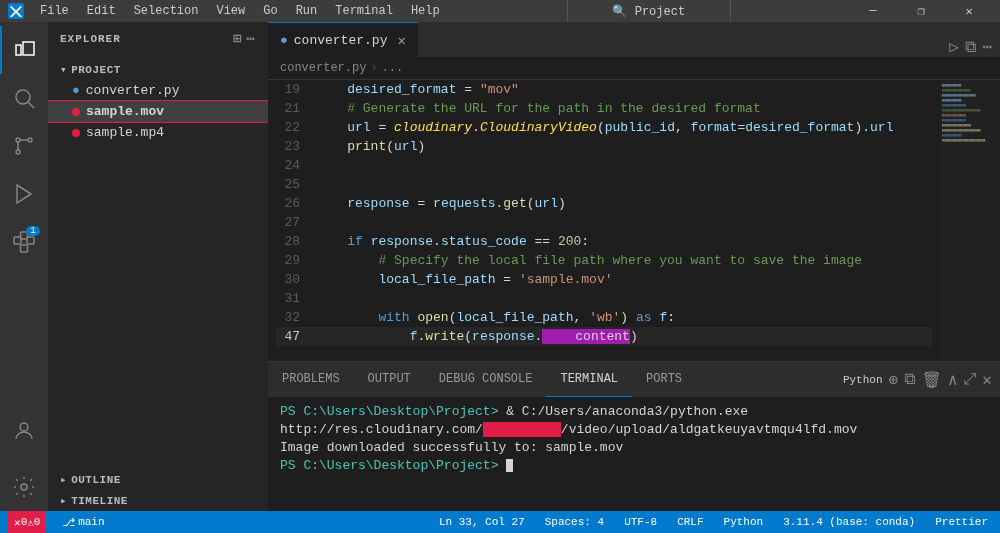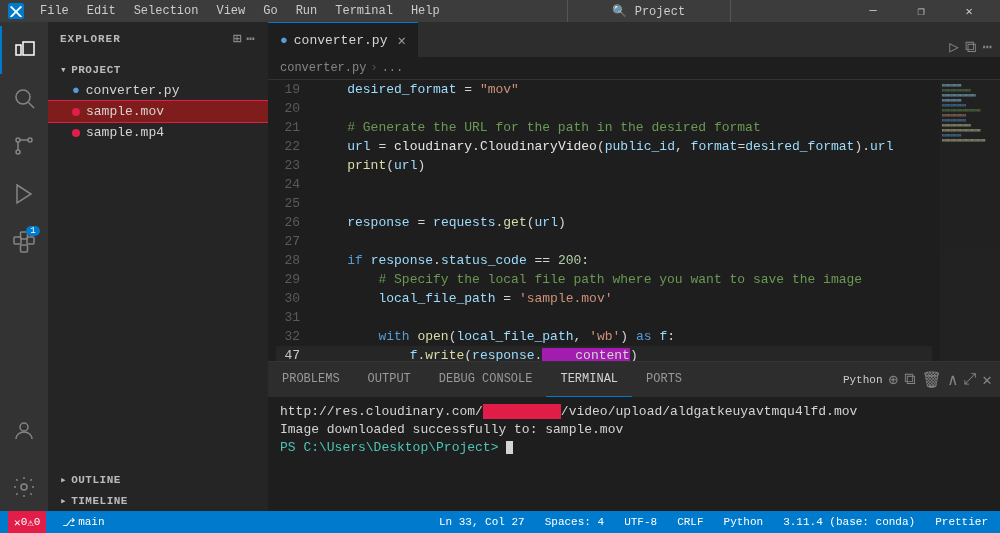--- a/index.html
+++ b/index.html
@@ -27,21 +27,21 @@
     .activity-bottom { margin-top: auto; margin-bottom: 8px; }
 
     
     .sidebar { width: 220px; background: #252526; display: flex; flex-direction: column; flex-shrink: 0; overflow: hidden; }
     .sidebar-header { padding: 8px 12px; font-size: 11px; font-weight: 700; color: #bbb; letter-spacing: 1px; text-transform: uppercase; display: flex; justify-content: space-between; align-items: center; }
     .sidebar-header-icons { display: flex; gap: 4px; color: #858585; }
     .sidebar-header-icons span { cursor: pointer; font-size: 14px; }
     .project-section { padding: 4px 0; }
     .project-label { padding: 4px 12px; font-size: 11px; font-weight: 700; color: #bbb; text-transform: uppercase; letter-spacing: 0.5px; display: flex; align-items: center; gap: 4px; cursor: pointer; }
     .file-item { padding: 3px 12px 3px 24px; display: flex; align-items: center; gap: 6px; cursor: pointer; font-size: 13px; }
-    .file-item.selected { background: #7f1d1d; outline: 1px solid #e11d48; }
+    .file-item.selected { background: #404040; outline: 1px solid #e11d48; font-weight: bold; }
     .file-dot { width: 8px; height: 8px; border-radius: 50%; background: #e11d48; flex-shrink: 0; }
     .outline-label { padding: 4px 12px; font-size: 11px; font-weight: 700; color: #bbb; text-transform: uppercase; letter-spacing: 0.5px; display: flex; align-items: center; gap: 4px; cursor: pointer; }
 
     
     .editor-area { flex: 1; display: flex; flex-direction: column; overflow: hidden; }
     .tab-bar { background: #2d2d2d; height: 35px; display: flex; align-items: flex-end; flex-shrink: 0; }
     .tab { height: 35px; padding: 0 12px; display: flex; align-items: center; gap: 6px; font-size: 13px; cursor: pointer; border-top: 1px solid transparent; background: #2d2d2d; color: #999; white-space: nowrap; }
     .tab.active { background: #1e1e1e; color: #d4d4d4; border-top: 1px solid #007acc; }
     .tab-close { font-size: 14px; color: #999; cursor: pointer; margin-left: 4px; }
     .tab-actions { margin-left: auto; display: flex; align-items: center; gap: 6px; padding-right: 8px; color: #858585; }
@@ -58,21 +58,21 @@
     .line-num { color: #5a5a5a; width: 40px; text-align: right; padding-right: 16px; flex-shrink: 0; font-size: 13px; line-height: 19px; }
 
     
     .kw { color: #569cd6; }
     .fn { color: #dcdcaa; }
     .str { color: #ce9178; }
     .num { color: #b5cea8; }
     .cmt { color: #6a9955; }
     .var { color: #9cdcfe; }
     .op { color: #d4d4d4; }
-    .cls { color: #e5e5e5; }
+    .cls { color: #fde047; font-style: italic; }
     .highlight-line { background: rgba(255,255,255,0.04); }
     .highlight-word { background: #a21caf; padding-left: 33px; }
 
     
     .minimap { width: 60px; background: #1e1e1e; flex-shrink: 0; overflow: hidden; }
     .minimap-content { background: #252526; width: 100%; height: 100%; font-size: 2px; line-height: 3px; padding: 2px; color: #555; }
 
     
     .terminal-panel { background: #1e1e1e; border-top: 1px solid #333; flex-shrink: 0; height: 150px; display: flex; flex-direction: column; }
     .panel-tabs { background: #2d2d2d; height: 35px; display: flex; align-items: center; gap: 0; flex-shrink: 0; }
@@ -240,24 +240,20 @@
     </div>
 
     <div class="code-editor">
       <div class="code-content" style="flex:1; overflow:auto;">
 
         <div class="code-line">
           <span class="line-num">19</span>
           <span>    <span class="var">desired_format</span> <span class="op">=</span> <span class="str">"mov"</span></span>
         </div>
 
-        <div class="code-line">
-          <span class="line-num">20</span>
-          <span></span>
-        </div>
 
         <div class="code-line">
           <span class="line-num">21</span>
           <span>    <span class="cmt"># Generate the URL for the path in the desired format</span></span>
         </div>
 
         <div class="code-line">
           <span class="line-num">22</span>
           <span>    <span class="var">url</span> <span class="op">=</span> <span class="cls">cloudinary</span><span class="op">.</span><span class="cls">CloudinaryVideo</span><span class="op">(</span><span class="var">public_id</span><span class="op">,</span> <span class="var">format</span><span class="op">=</span><span class="var">desired_format</span><span class="op">).</span><span class="var">url</span></span>
         </div>
@@ -349,20 +345,24 @@
           <span>⊕</span>
           <span>⧉</span>
           <span>🗑</span>
           <span>∧</span>
           <span>⤢</span>
           <span>✕</span>
         </div>
       </div>
       <div class="terminal-content">
         <div>
+          <span class="term-path">PS C:\Users\Desktop\Project&gt;</span>
+          <span class="term-cmd"> &amp; C:/Users/anaconda3/python.exe</span>
+        </div>
+        <div>
           <span style="color:#d4d4d4;">http://res.cloudinary.com/</span><span style="background:#e11d48; color:#e11d48;">XXXXXXXXXX</span><span style="color:#d4d4d4;">/video/upload/aldgatkeuyavtmqu4lfd.mov</span>
         </div>
         <div>
           <span class="term-output">Image downloaded successfully to: sample.mov</span>
         </div>
         <div>
           <span class="term-path">PS C:\Users\Desktop\Project&gt;</span>
           <span class="term-cursor"></span>
         </div>
       </div>

